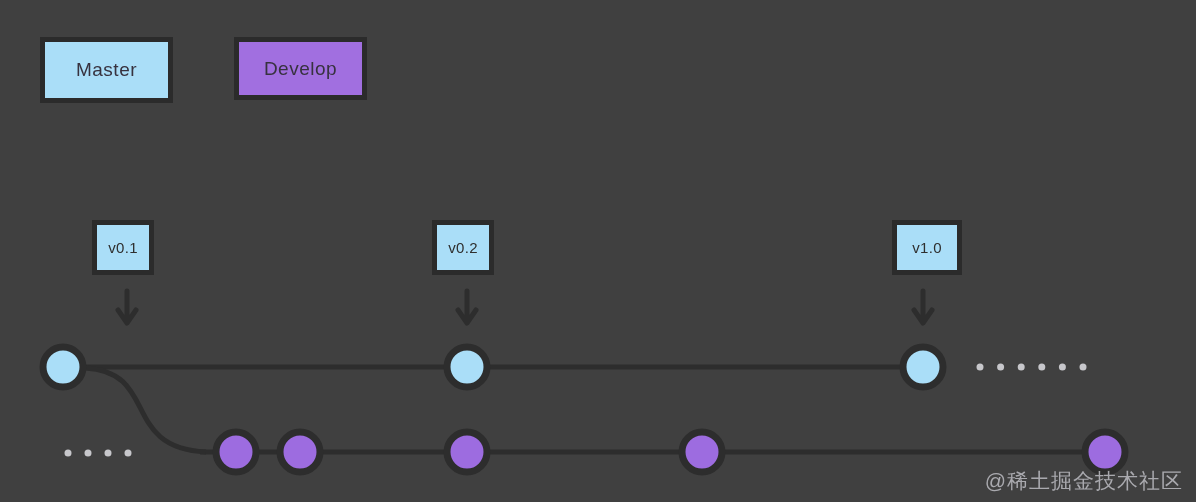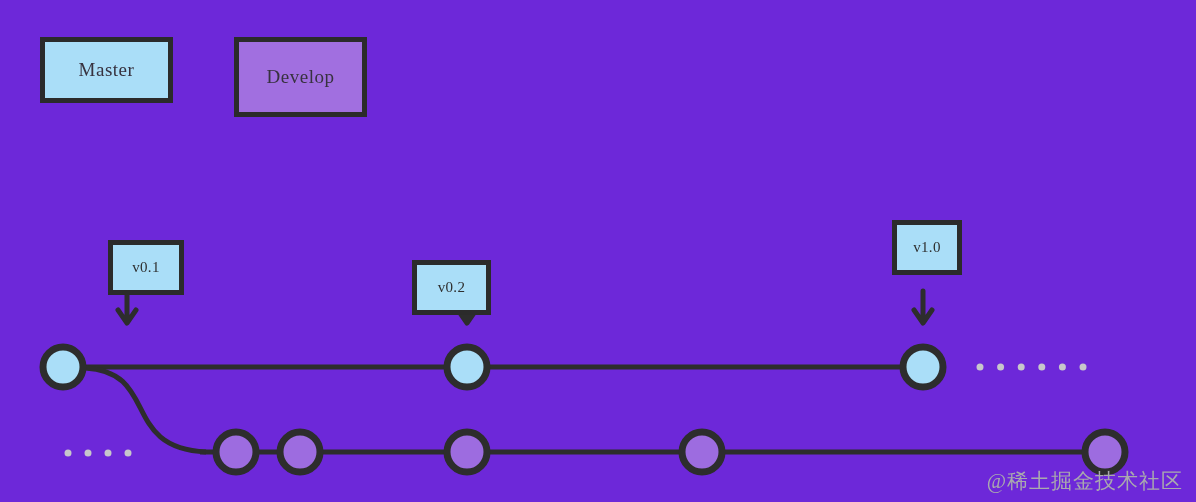--- a/index.html
+++ b/index.html
@@ -41,21 +41,21 @@
     bottom: 7px;
     font-size: 21px;
     letter-spacing: 1px;
     color: #a9a9ae;
     user-select: none;
   }
 </style>
 </head>
 <body>
 
-<div class="stage" style="background: #6d28d9; font-family: Liberation Serif, serif;">
+<div class="stage" style="background: #404040;">
 
   <svg id="diagram-svg" width="1196" height="502" viewBox="0 0 1196 502">
       <line x1="63" y1="367" x2="923" y2="367" stroke="#2d2d2d" stroke-width="5"></line>
       <line x1="200" y1="452" x2="1105" y2="452" stroke="#2d2d2d" stroke-width="5"></line>
       <path d="M 85 368 C 160 372 120 448 206 452" fill="none" stroke="#2d2d2d" stroke-width="5"></path>
       <circle cx="68" cy="453" r="3.5" fill="#c7c7cb"></circle>
       <circle cx="88" cy="453" r="3.5" fill="#c7c7cb"></circle>
       <circle cx="108" cy="453" r="3.5" fill="#c7c7cb"></circle>
       <circle cx="128" cy="453" r="3.5" fill="#c7c7cb"></circle>
       <circle cx="980" cy="367" r="3.5" fill="#c7c7cb"></circle>
@@ -73,28 +73,28 @@
       <circle cx="236" cy="452" r="20" fill="#9d6ce0" stroke="#2d2d2d" stroke-width="7"></circle>
       <circle cx="300" cy="452" r="20" fill="#9d6ce0" stroke="#2d2d2d" stroke-width="7"></circle>
       <circle cx="467" cy="452" r="20" fill="#9d6ce0" stroke="#2d2d2d" stroke-width="7"></circle>
       <circle cx="702" cy="452" r="20" fill="#9d6ce0" stroke="#2d2d2d" stroke-width="7"></circle>
       <circle cx="1105" cy="452" r="20" fill="#9d6ce0" stroke="#2d2d2d" stroke-width="7"></circle>
     </svg>
 
   <div class="legend-box" style="left: 40px; top: 37px; width: 133px; height: 66px; background: rgb(170, 222, 248);">
     <span>Master</span>
   </div>
-  <div class="legend-box" style="left: 234px; top: 37px; width: 133px; height: 80px; background: rgb(161, 111, 224);">
+  <div class="legend-box" style="left: 234px; top: 37px; width: 133px; height: 63px; background: rgb(161, 111, 224);">
     <span>Develop</span>
   </div>
 
-  <div class="tag-box" style="left: 108px; top: 220px; width: 76px; height: 55px; background: rgb(170, 222, 248); margin-top: 20px;">
+  <div class="tag-box" style="left: 92px; top: 220px; width: 62px; height: 55px; background: rgb(170, 222, 248);">
     <span>v0.1</span>
   </div>
-  <div class="tag-box" style="left: 412px; top: 220px; width: 79px; height: 55px; background: rgb(170, 222, 248); margin-top: 40px;">
+  <div class="tag-box" style="left: 432px; top: 220px; width: 62px; height: 55px; background: rgb(170, 222, 248);">
     <span>v0.2</span>
   </div>
   <div class="tag-box" style="left: 892px; top: 220px; width: 70px; height: 55px; background: rgb(170, 222, 248);">
     <span>v1.0</span>
   </div>
 
   <div class="watermark" style="color: rgb(169, 169, 174);">@稀土掘金技术社区</div>
 
 </div>
 

